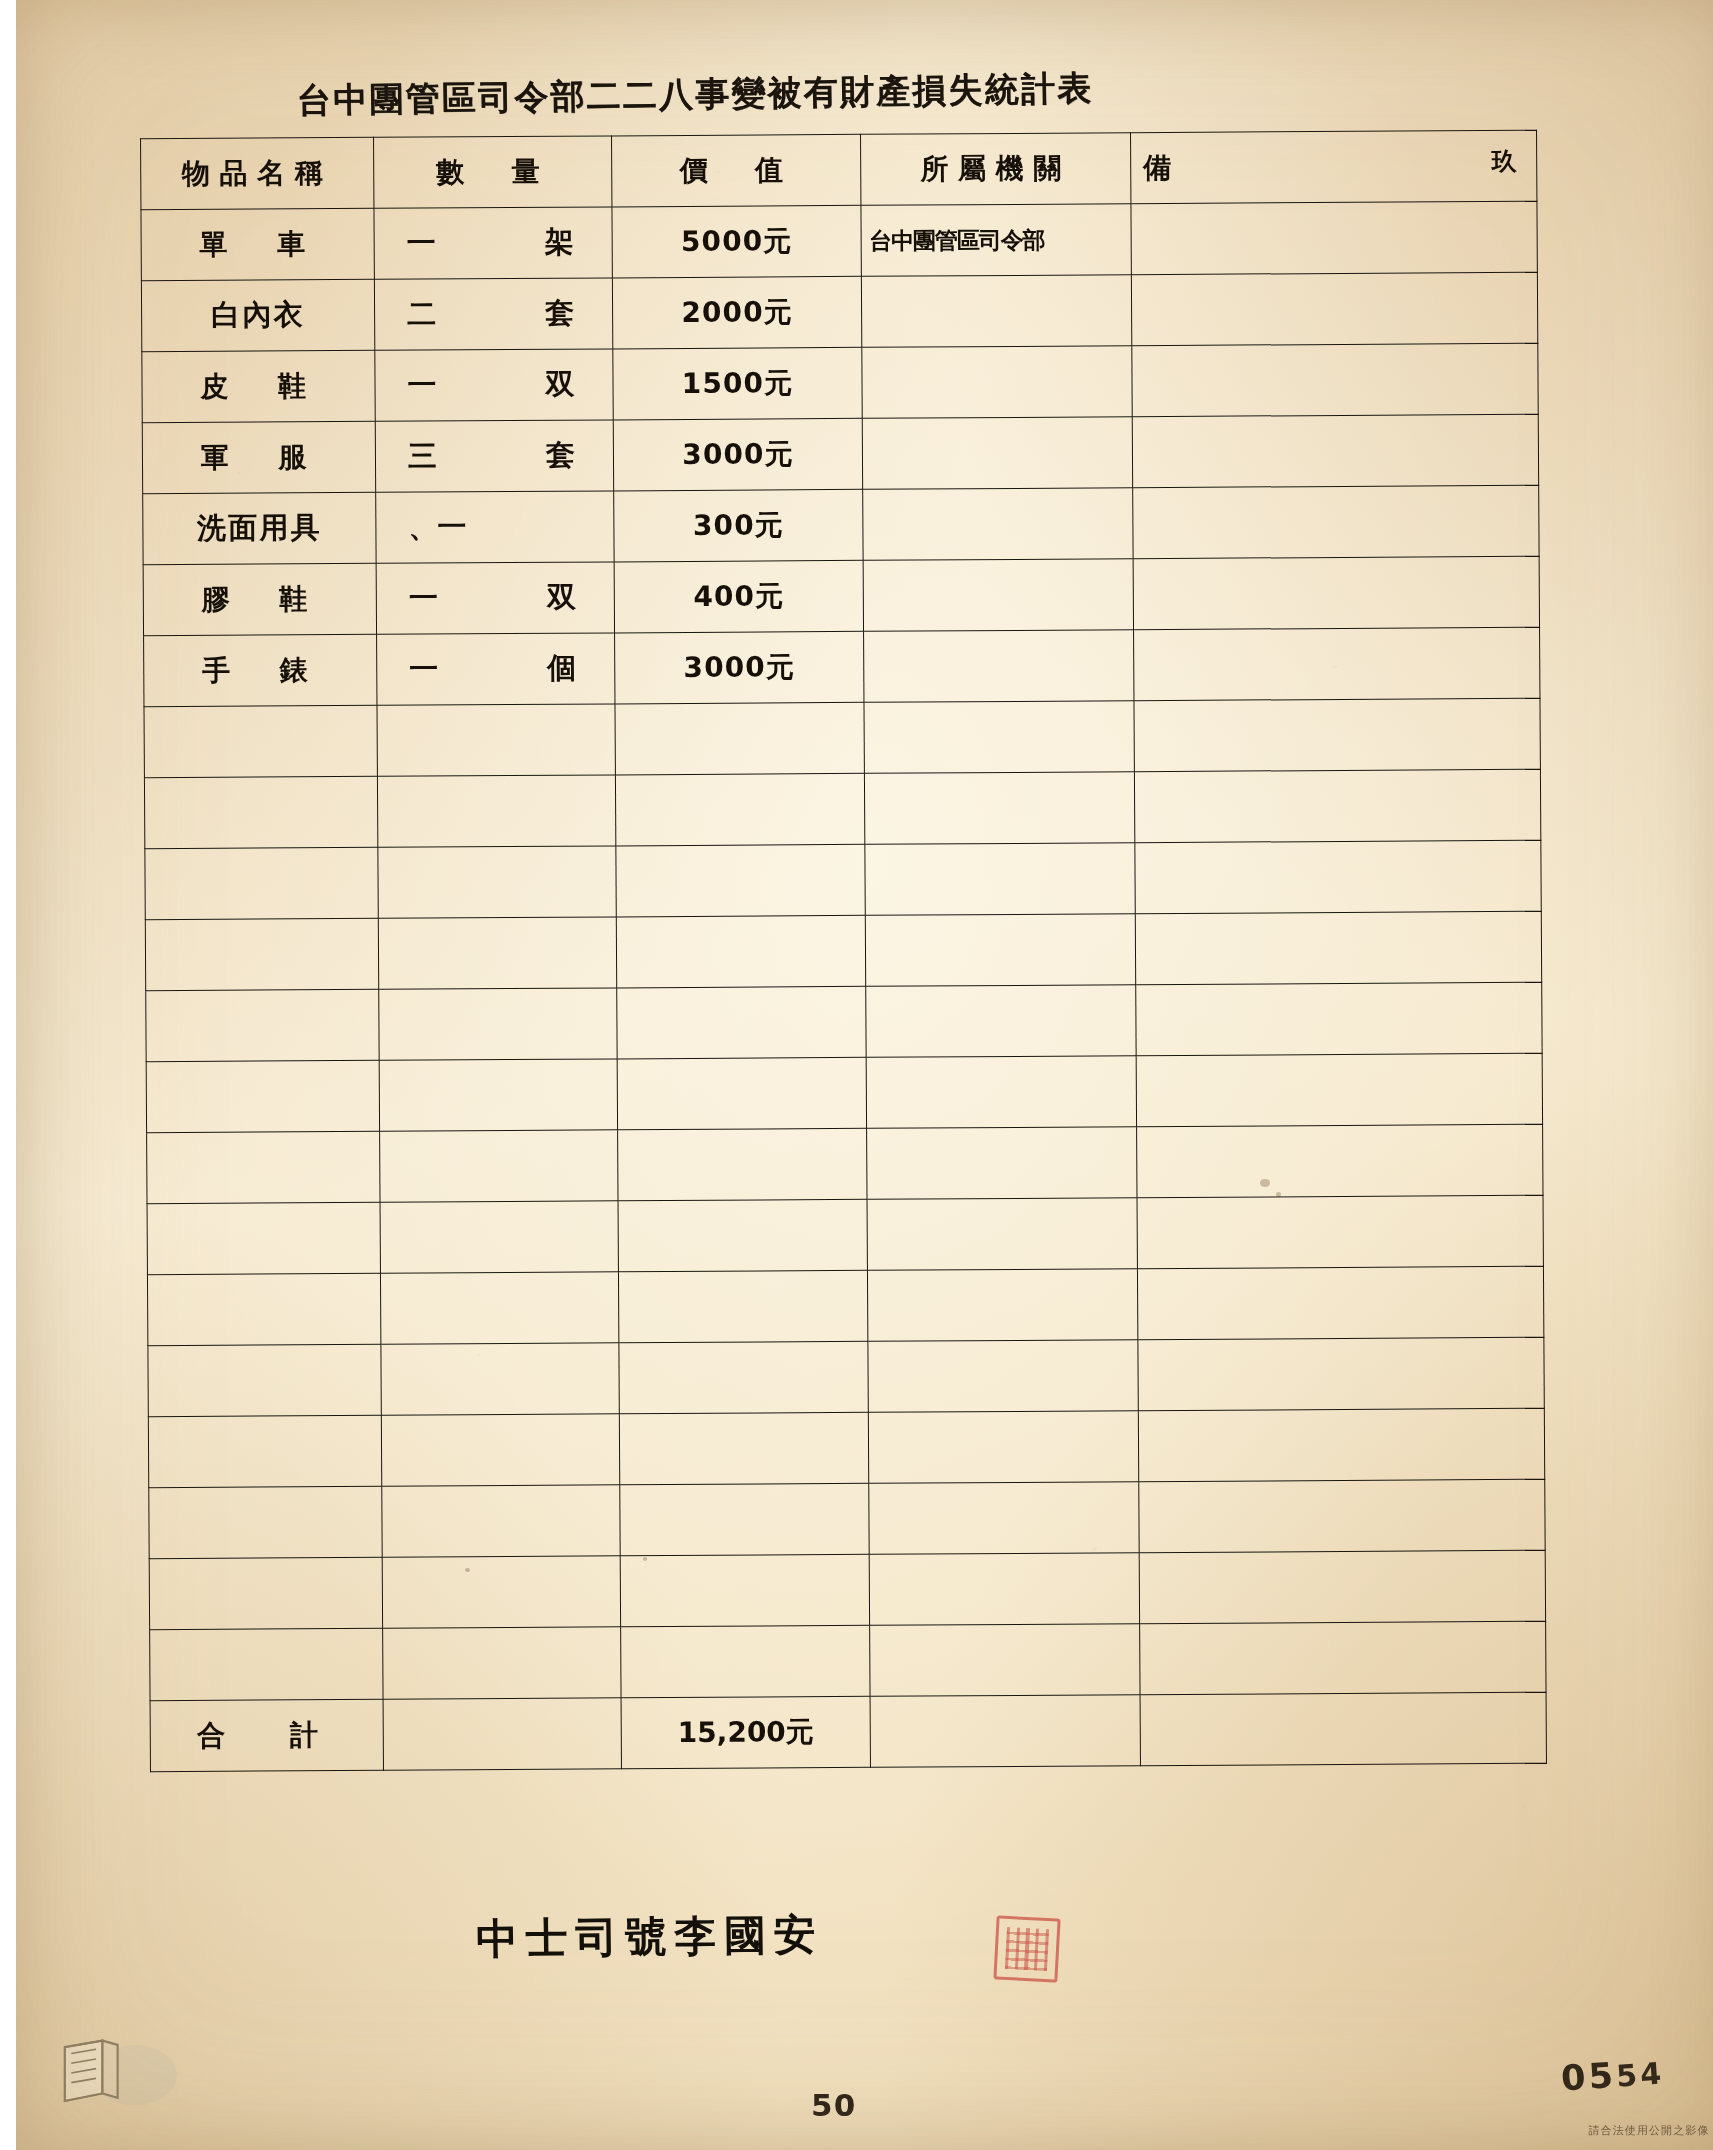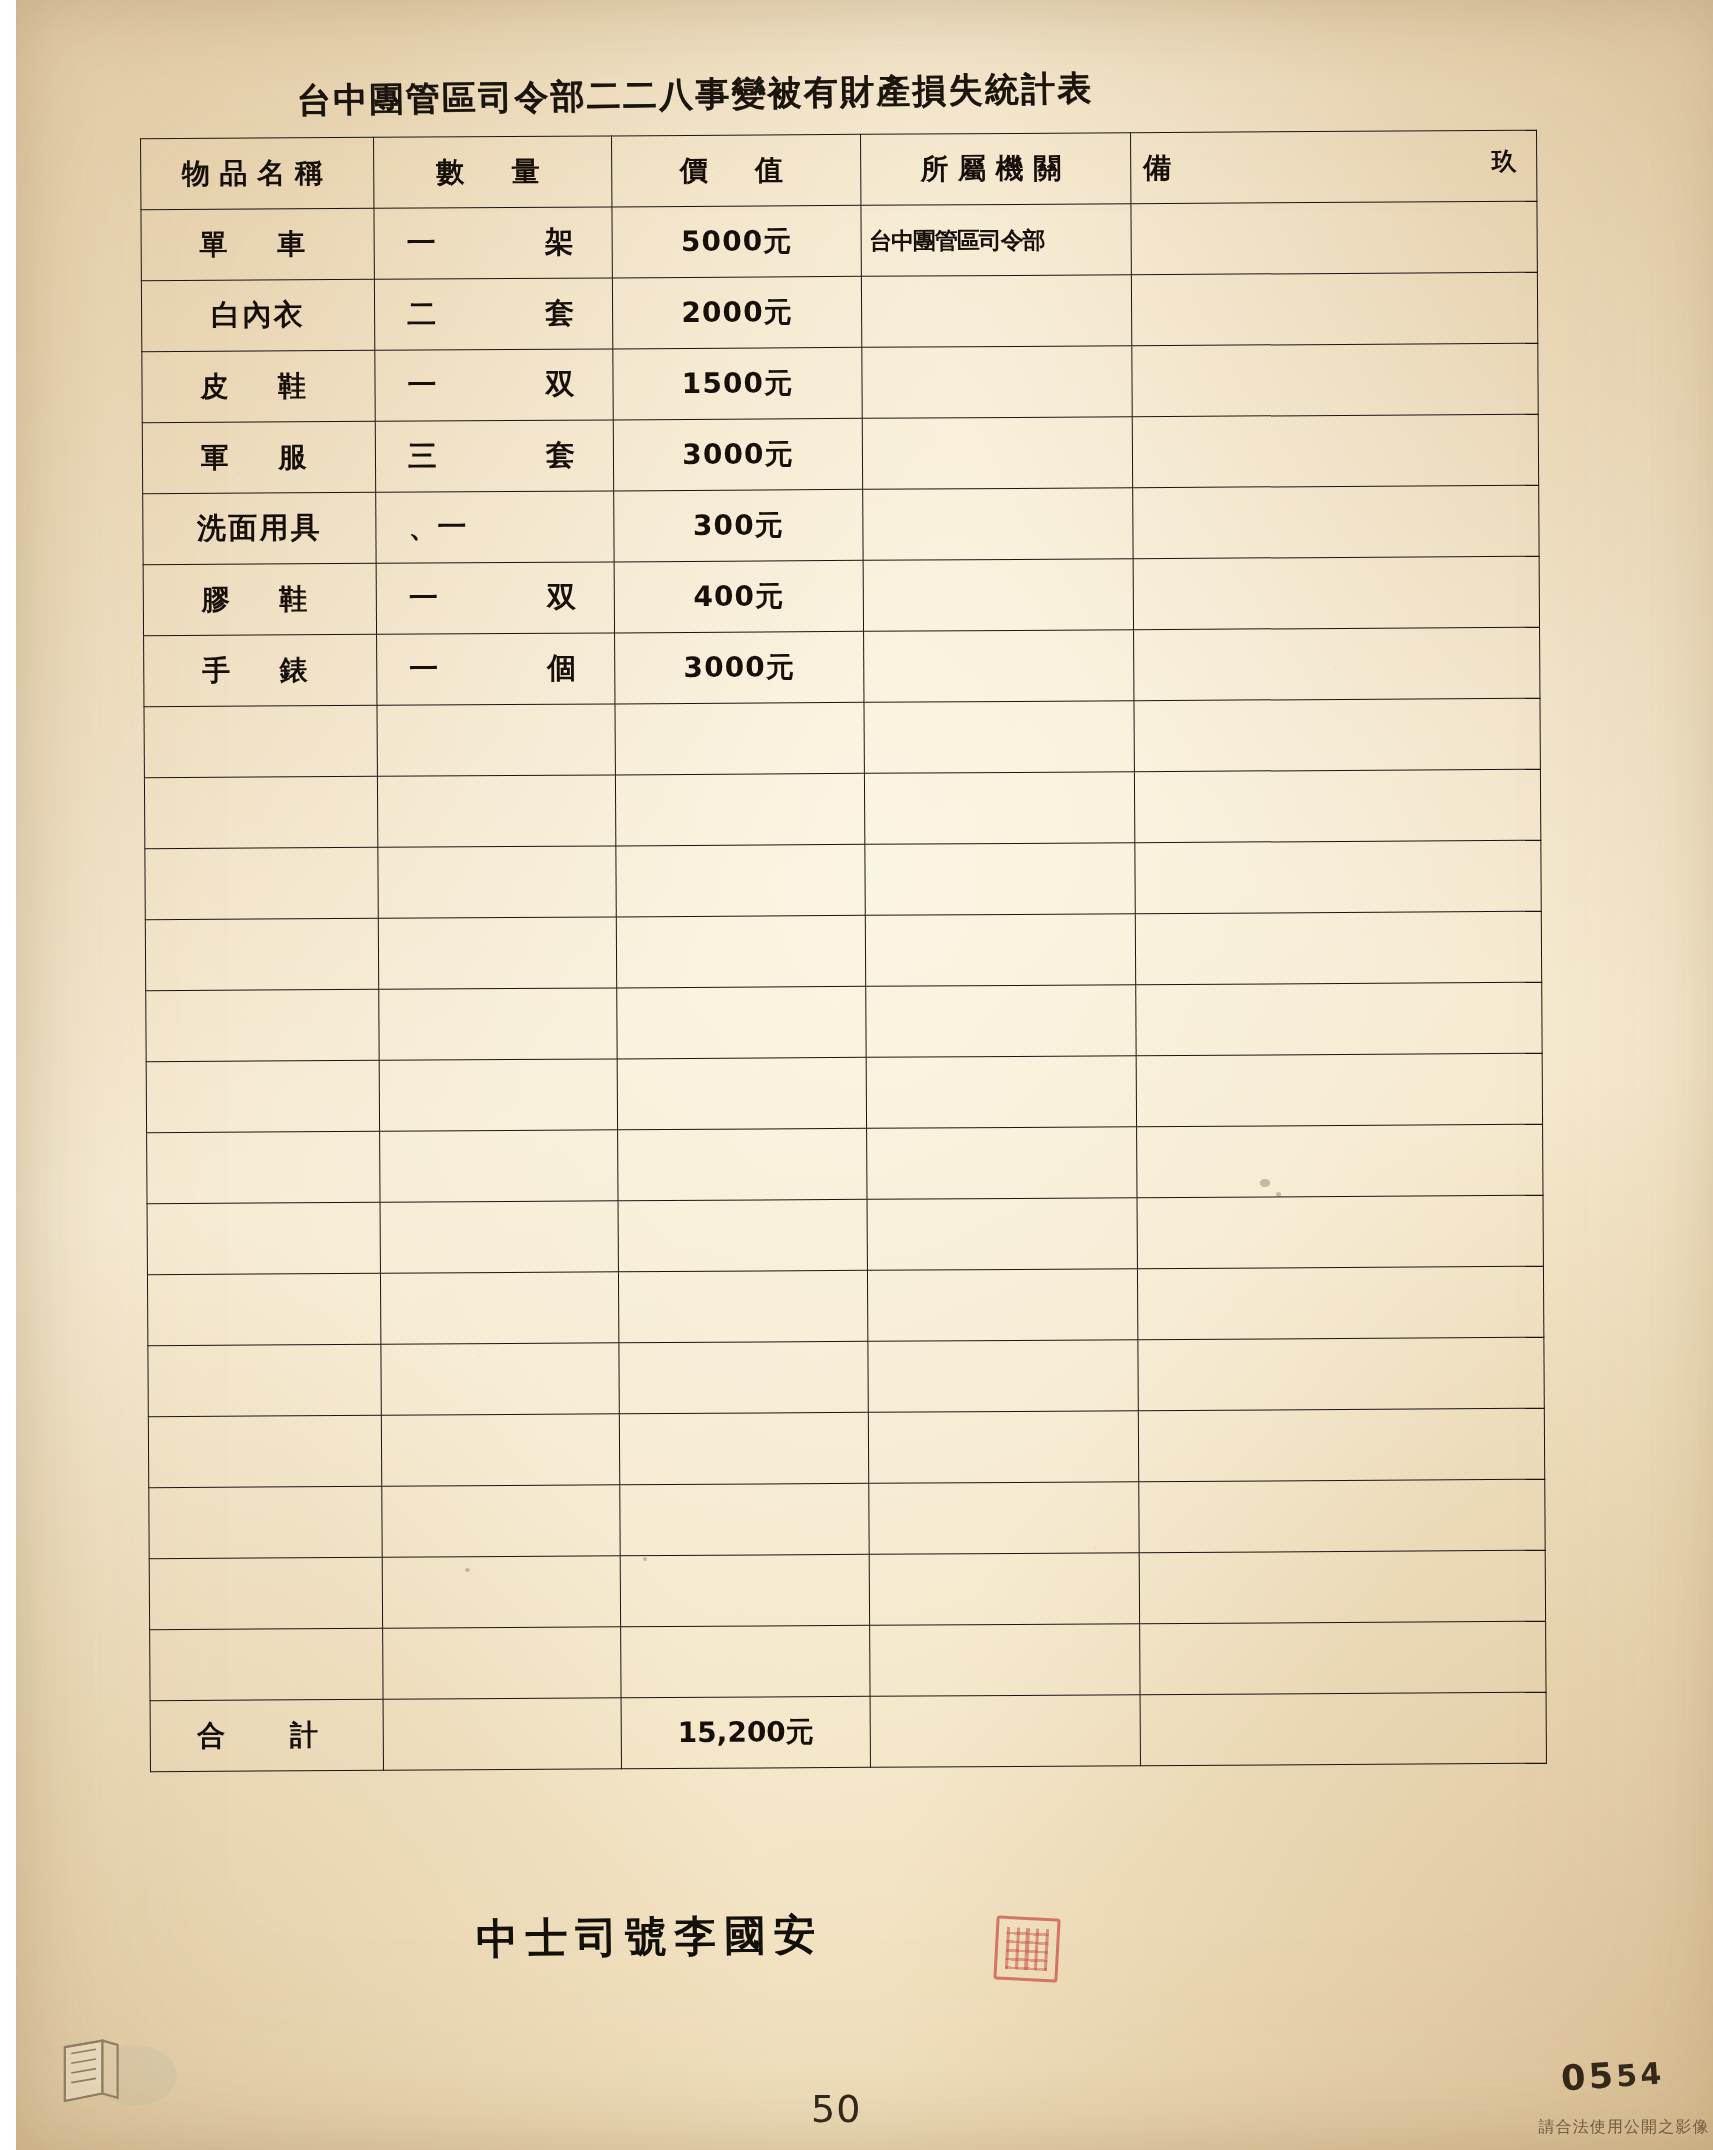--- a/index.html
+++ b/index.html
@@ -198,43 +198,43 @@
     background:
       repeating-linear-gradient(90deg, rgba(196,52,46,0.55) 0 3.2px, transparent 3.2px 9.7px),
       repeating-linear-gradient(0deg, rgba(196,52,46,0.45) 0 2.7px, transparent 2.7px 8.7px);
   }
 
   
   #folio-num {
     position: absolute;
     left: 795px;
     top: 2087px;
-    font-size: 38px;
+    font-size: 31px;
     color: #2a2118;
-    font-weight: 400;
+    font-weight: 700;
     letter-spacing: 1.1px;
   }
   #archive-mark {
     position: absolute;
     right: 65px;
     top: 2055px;
     font-size: 35px;
     color: #2e2518;
     font-weight: 600;
     letter-spacing: 3.2px;
     transform: rotate(-4deg);
   }
   #archive-mark .sub {
     font-size: 30px;
   }
   #copyright-note {
     position: absolute;
     right: 19.5px;
     bottom: 13px;
-    font-size: 16px;
+    font-size: 11px;
     color: #6a5a44;
     letter-spacing: 1.1px;
   }
 
   
   #archive-logo {
     position: absolute;
     left: 38px;
     top: 2033px;
     width: 124px;

